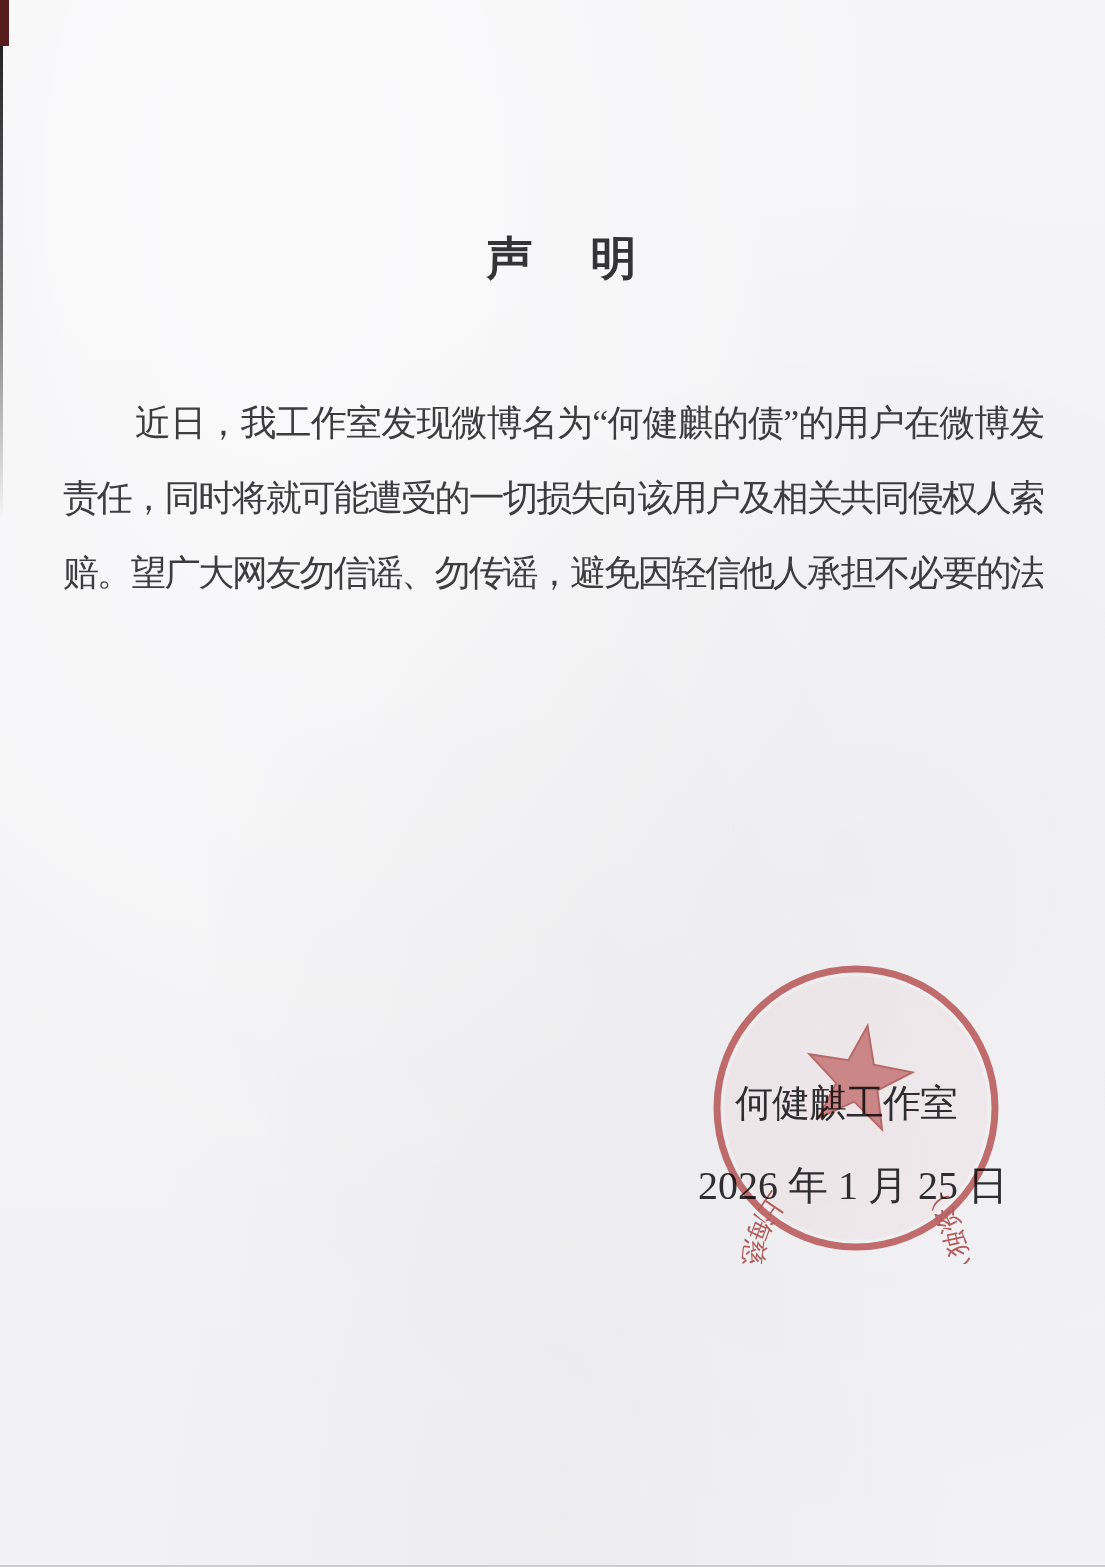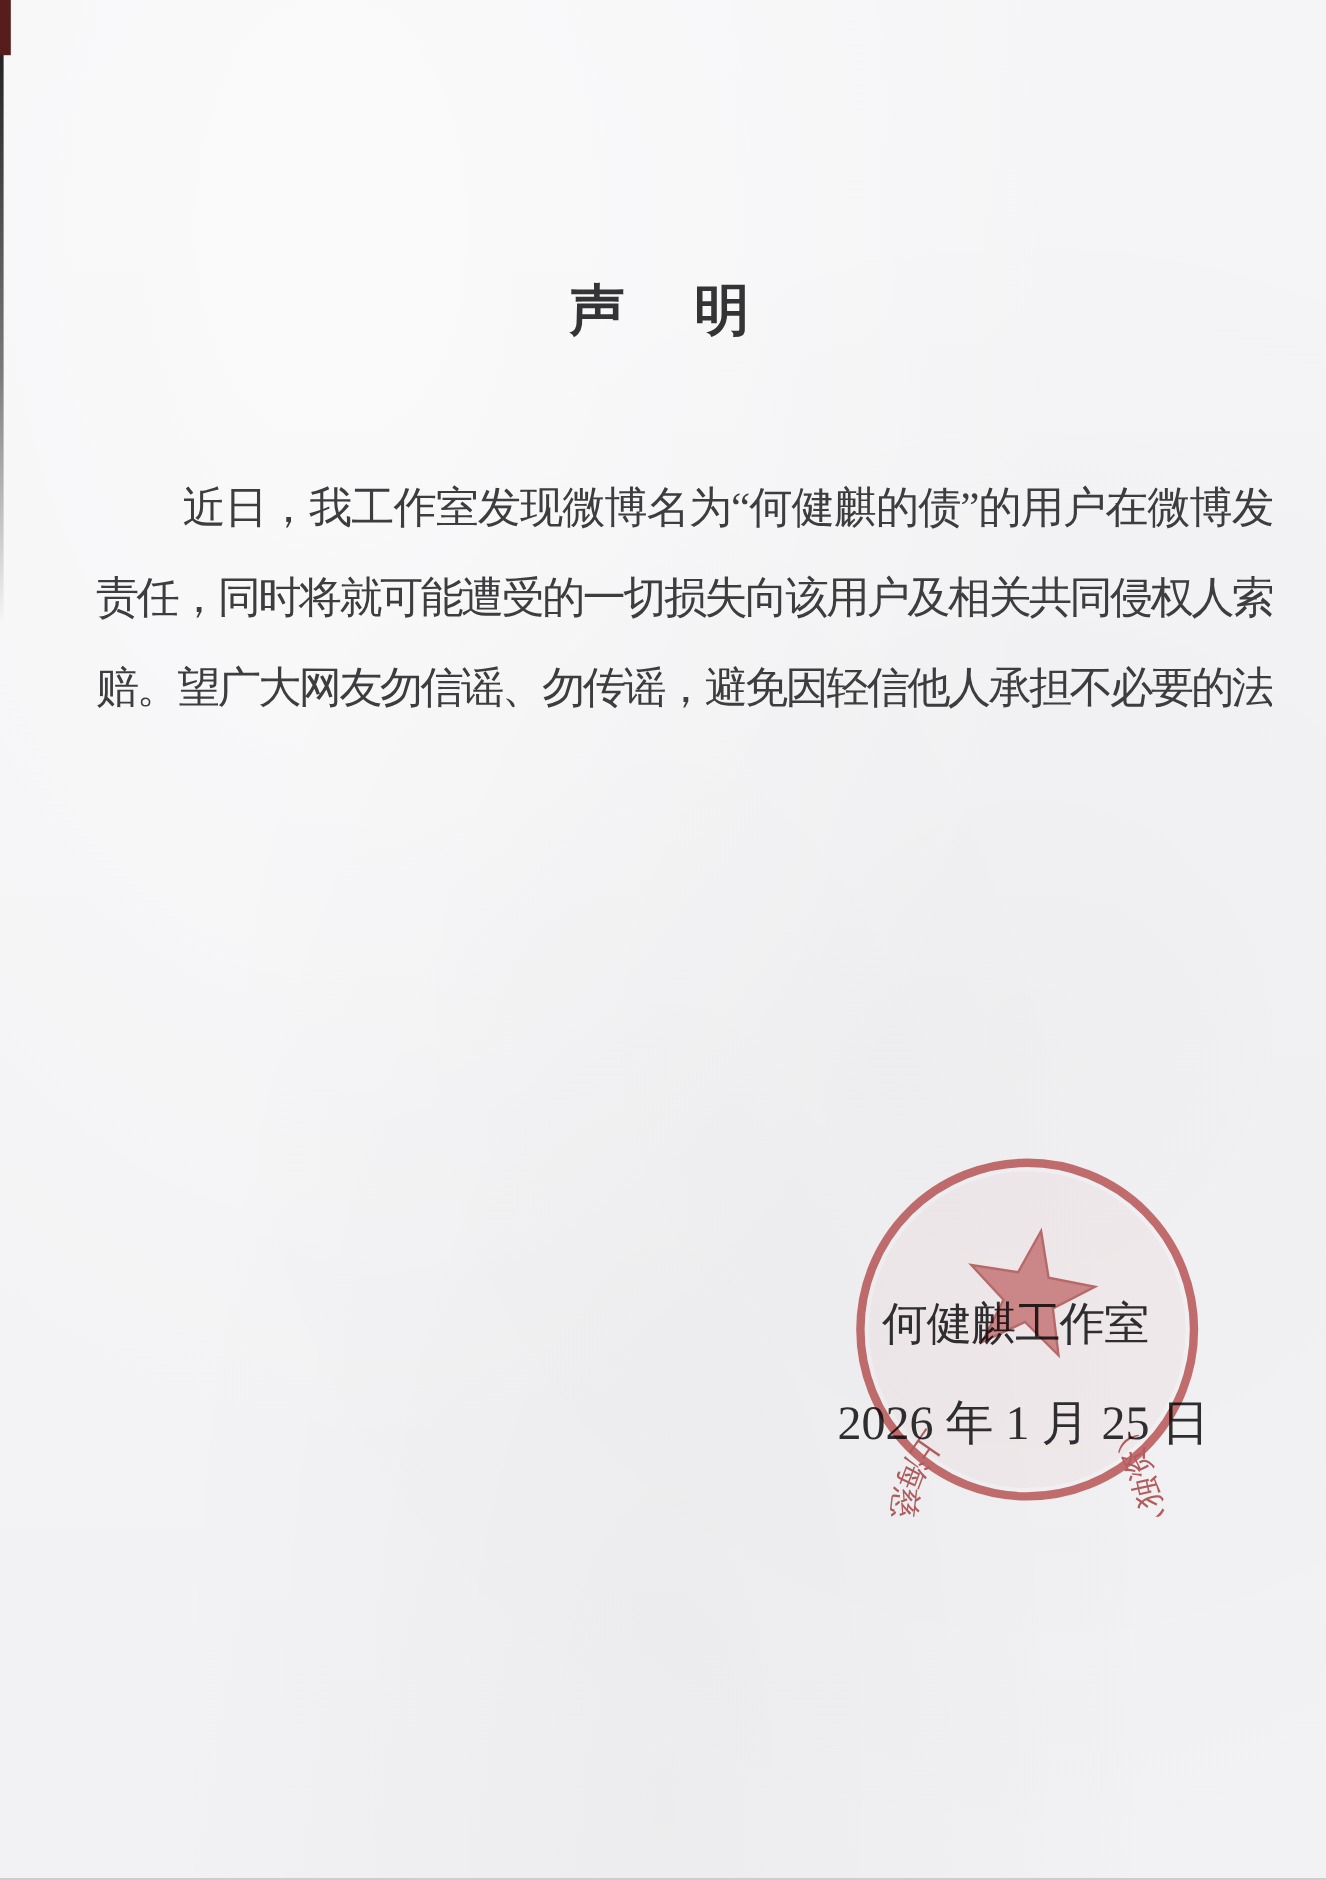--- a/index.html
+++ b/index.html
@@ -22,26 +22,26 @@
   }
   .corner-artifact{
     position:absolute;left:0;top:0;width:9px;height:46px;
     background:#571d1d;
   }
   .edge-bottom{
     position:absolute;left:0;bottom:0;width:100%;height:2px;
     background:#cdcdd1;
   }
   .title{
-    position:absolute;top:228px;left:20px;width:1065px;
+    position:absolute;top:228px;left:32px;width:1065px;
     margin:0;text-align:center;
     font-size:46px;font-weight:600;letter-spacing:6px;color:#343436;
   }
   .body{
-    position:absolute;left:80px;top:386px;width:980px;
+    position:absolute;left:63px;top:386px;width:980px;
     font-size:36px;letter-spacing:-2.5px;color:#3d3d3f;
   }
   .line{height:75px;line-height:75px;white-space:nowrap;}
   .line.fill{text-align:justify;text-align-last:justify;white-space:normal;overflow:hidden;}
   .line.indent{padding-left:72px;}
   .para2{margin-top:5px;}
   .signature{
     position:absolute;left:735px;top:1078px;
     font-size:38px;letter-spacing:-1px;color:#2e2e30;
     white-space:nowrap;

